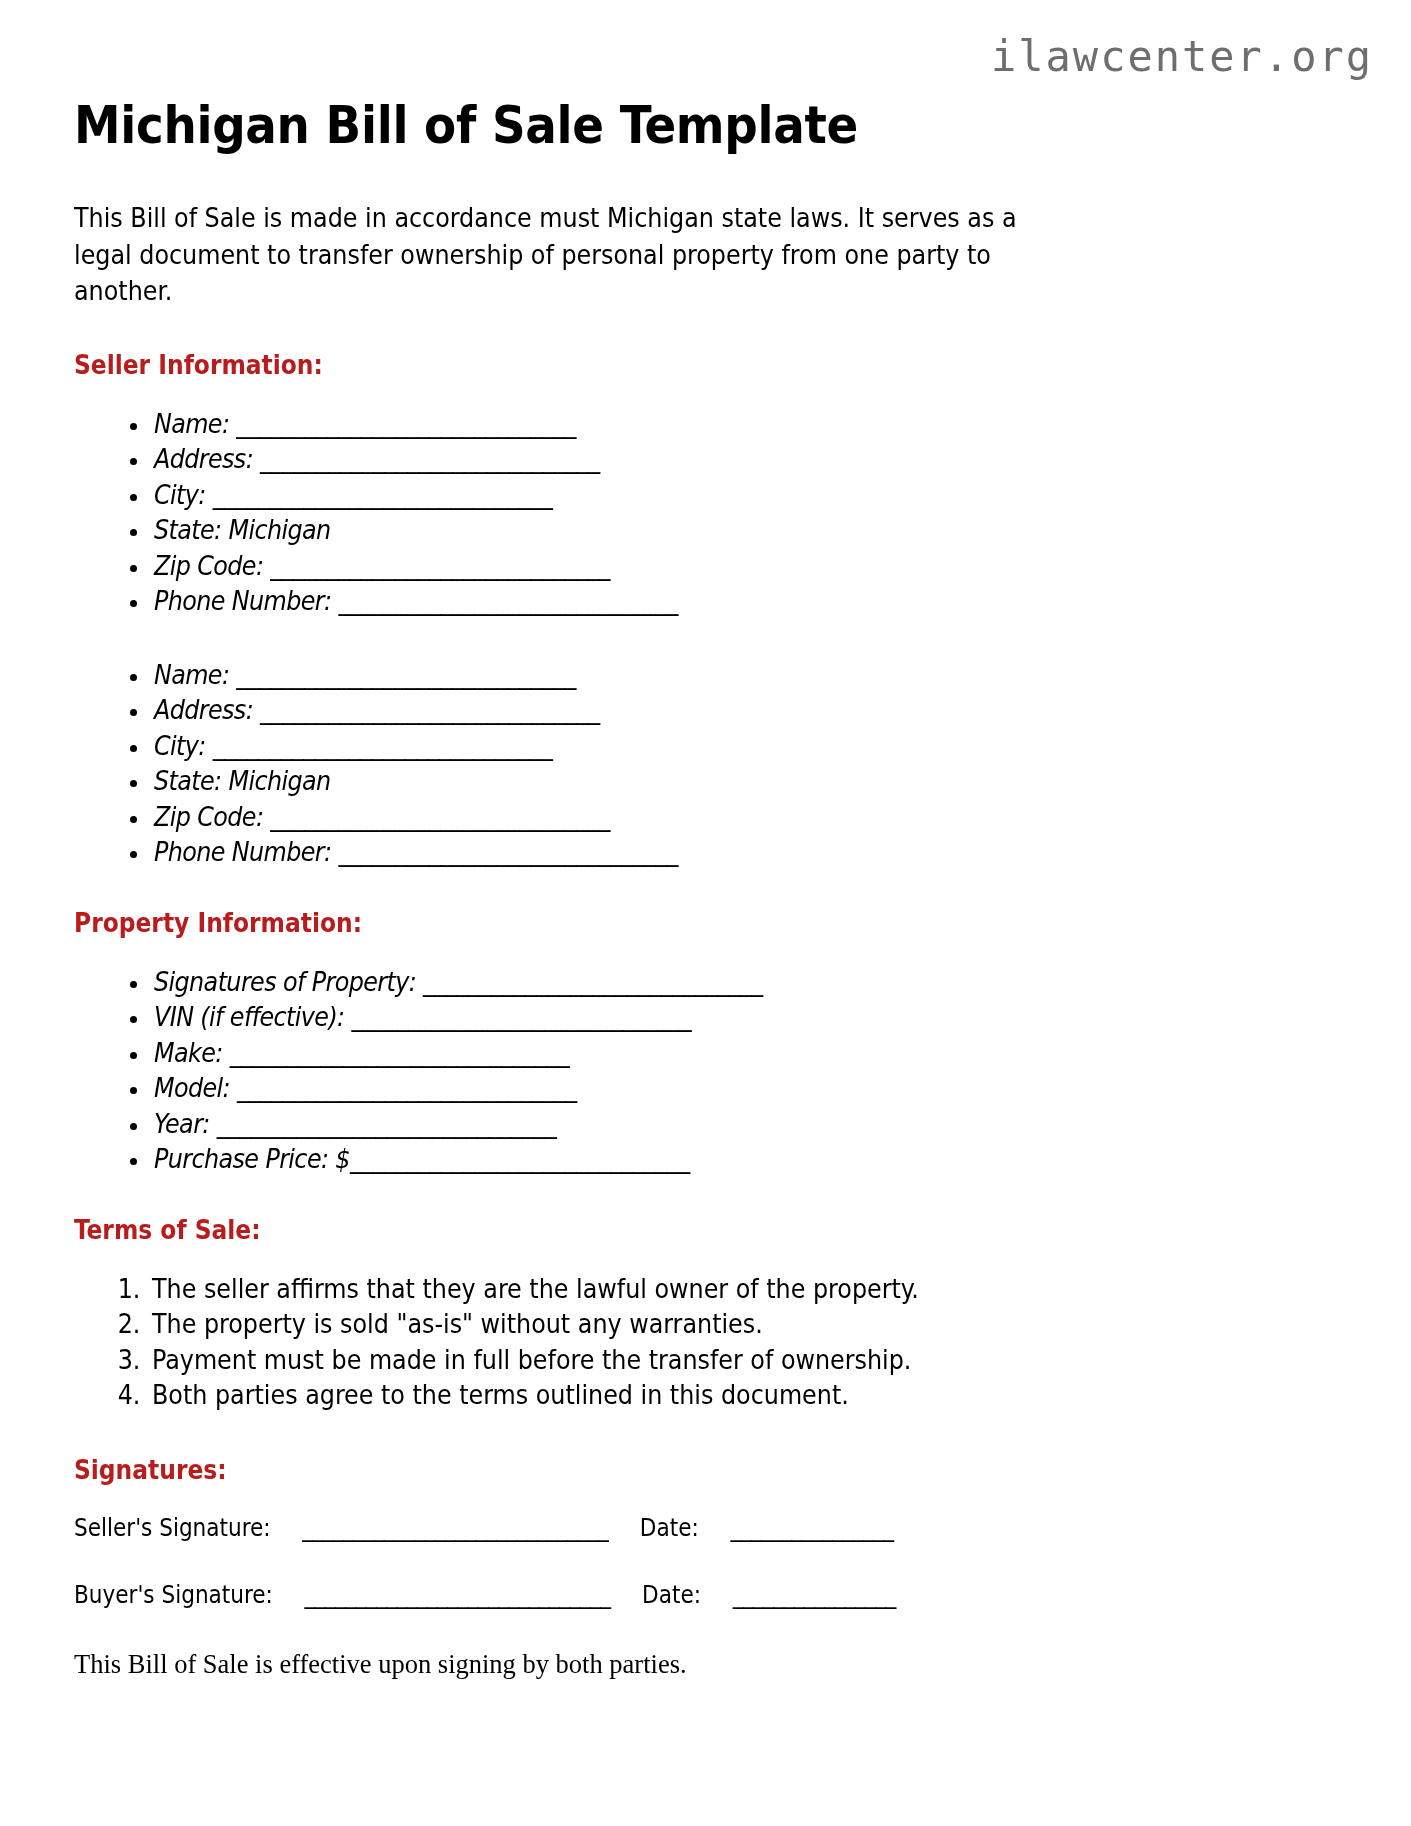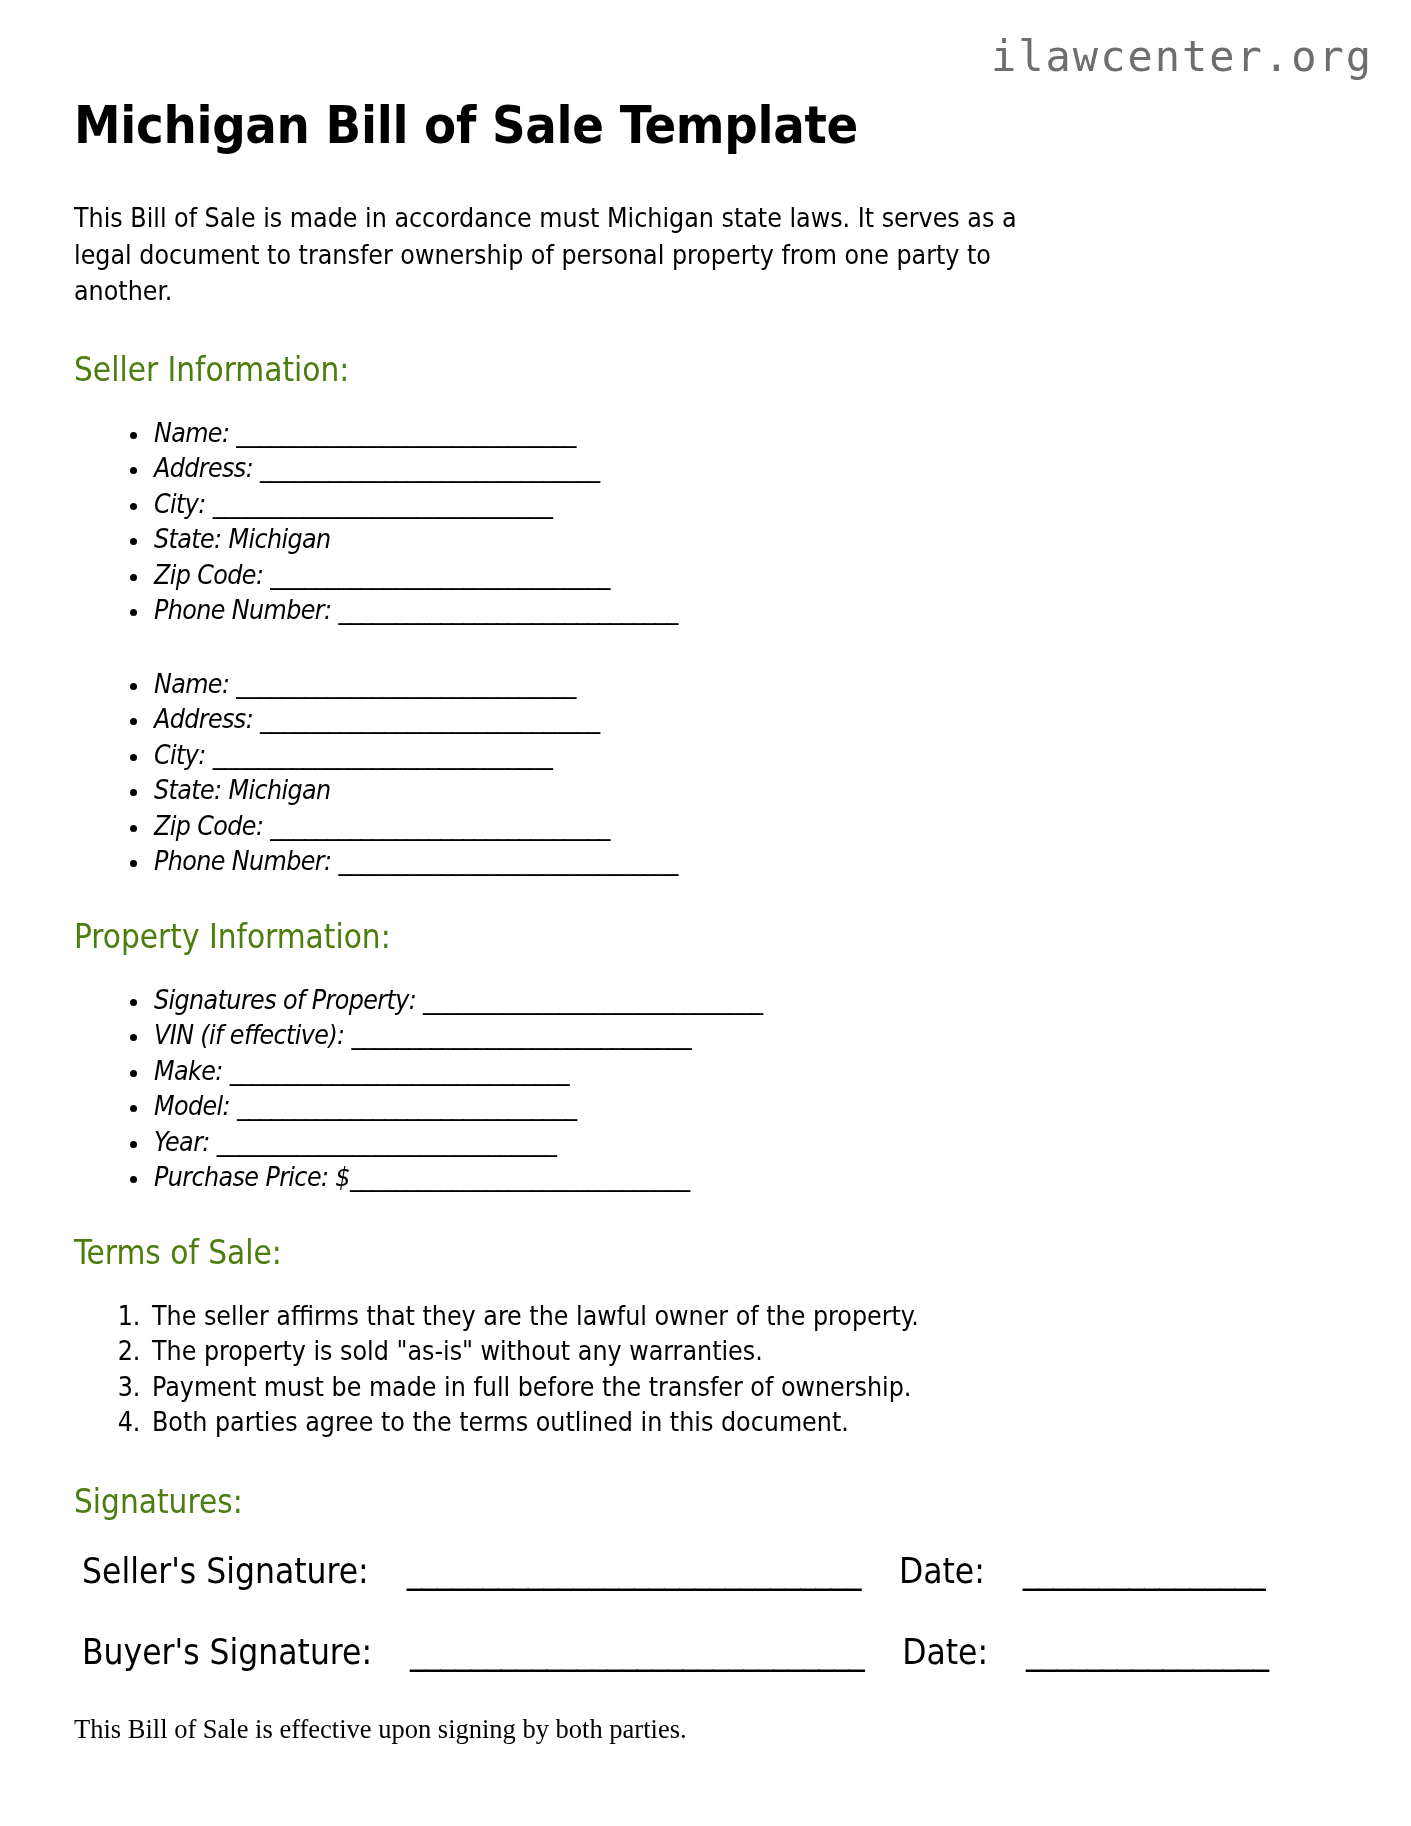--- a/index.html
+++ b/index.html
@@ -59,25 +59,25 @@
   p.intro {
     font-size: 26.5px;
     font-stretch: condensed;
     line-height: 1.38;
     margin: 0 0 40px 0;
     max-width: 1000px;
     color: #000;
   }
 
   h2.section-heading {
-    font-size: 33px;
-    font-weight: 400;
+    font-size: 26px;
+    font-weight: 700;
     font-stretch: condensed;
     margin: 0 0 26px 0;
-    color: #4d7c0f;
+    color: #b91c1c;
   }
 
   ul.field-list,
   ol.terms-list {
     margin: 0 0 38px 0;
     padding-left: 76px;
   }
 
   ul.field-list {
     list-style: disc;
@@ -105,24 +105,24 @@
 
   ol.terms-list > li::marker {
     font-size: 26.5px;
   }
 
   .blank {
     letter-spacing: -0.6px;
   }
 
   .sig-row {
-    font-size: 35px;
+    font-size: 24px;
     font-stretch: condensed;
     line-height: 1.3;
-    margin: 0 0 36px 8px;
+    margin: 0 0 36px 0;
     color: #000;
     white-space: nowrap;
   }
 
   .sig-row .gap {
     display: inline-block;
     width: 18px;
   }
 
   p.closing {

